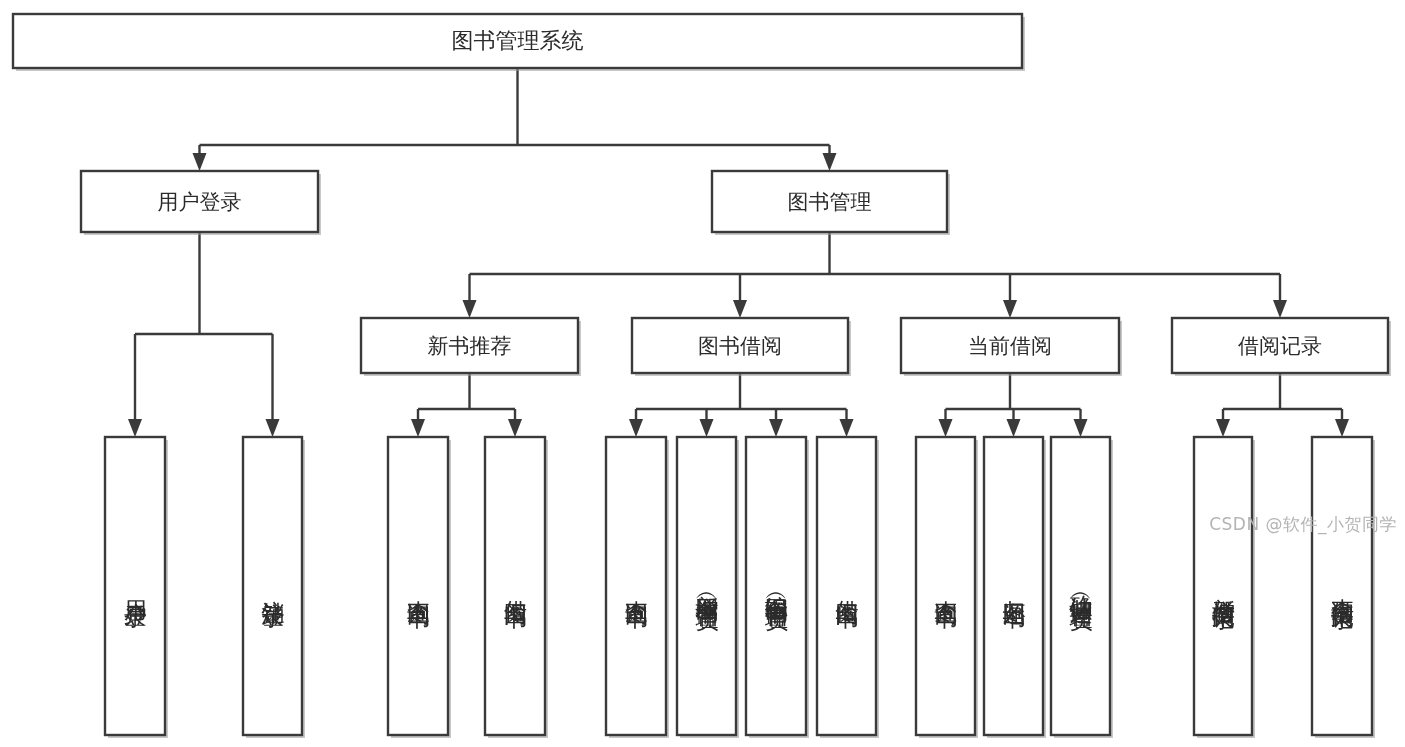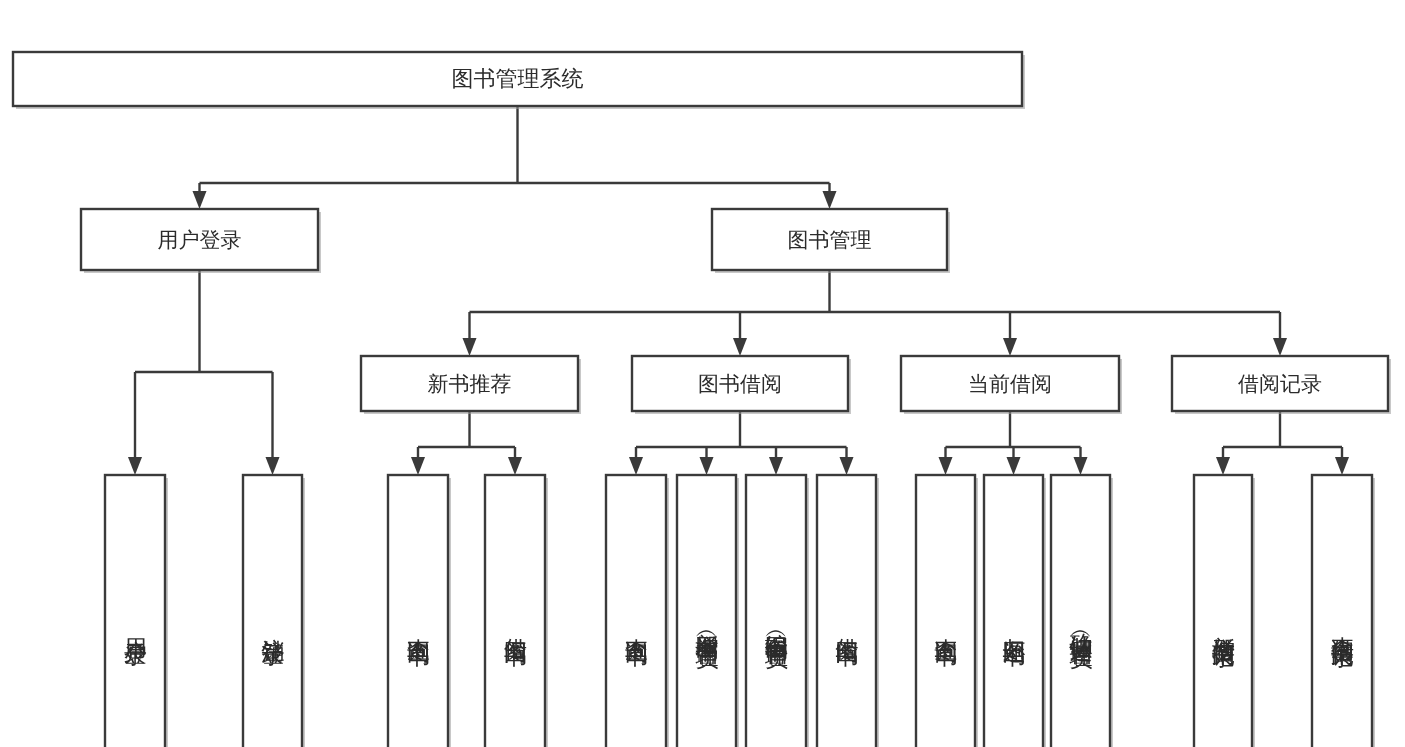--- a/index.html
+++ b/index.html
@@ -3,21 +3,21 @@
 <meta charset="utf-8">
 <title>图书管理系统 功能结构图</title>
 <style>
   html,body{margin:0;padding:0;background:#ffffff;}
   body{
     width:1405px;height:747px;
     font-family:"Liberation Sans","DejaVu Sans",sans-serif;
     overflow:hidden;
     position:relative;
   }
-  #diagram-root{position:relative;width:1405px;height:540px;margin-top:38px;}
+  #diagram-root{position:relative;width:1405px;height:540px;}
   svg#tree-svg{position:absolute;left:0;top:0;width:1405px;height:747px;display:block;}
   .node-rect{fill:#ffffff;stroke:#3a3a3a;stroke-width:2.4;}
   .node-rect-shadow{fill:#9a9a9a;opacity:.55;}
   .conn{stroke:#3a3a3a;stroke-width:2.4;fill:none;stroke-linecap:butt;}
   .arrow-head{fill:#3a3a3a;}
   .node-label-h{
     font-family:"DejaVu Sans","Liberation Sans",sans-serif;
     font-size:21px;fill:#2b2b2b;text-anchor:middle;dominant-baseline:middle;
   }
   .node-label-root{
@@ -166,13 +166,14 @@
       <div class="leaf-label-wrap" style="left: 677px; top: 437px; width: 59px; height: 298px;">新增图书（管理员）</div>
       <div class="leaf-label-wrap" style="left: 746px; top: 437px; width: 60px; height: 298px;">编辑图书（管理员）</div>
       <div class="leaf-label-wrap" style="left: 817px; top: 437px; width: 59px; height: 298px;">借阅图书</div>
       <div class="leaf-label-wrap" style="left: 916px; top: 437px; width: 59px; height: 298px;">查询图书</div>
       <div class="leaf-label-wrap" style="left: 984px; top: 437px; width: 59px; height: 298px;">归还图书</div>
       <div class="leaf-label-wrap" style="left: 1051px; top: 437px; width: 59px; height: 298px;">确认归还（管理员）</div>
       <div class="leaf-label-wrap" style="left: 1194px; top: 437px; width: 58px; height: 298px;">新增借阅记录</div>
       <div class="leaf-label-wrap" style="left: 1312px; top: 437px; width: 60px; height: 298px;">查询借阅记录</div>
     </div>
 
+  <div class="watermark">CSDN @软件_小贺同学</div>
 </div>
 
 </body></html>

